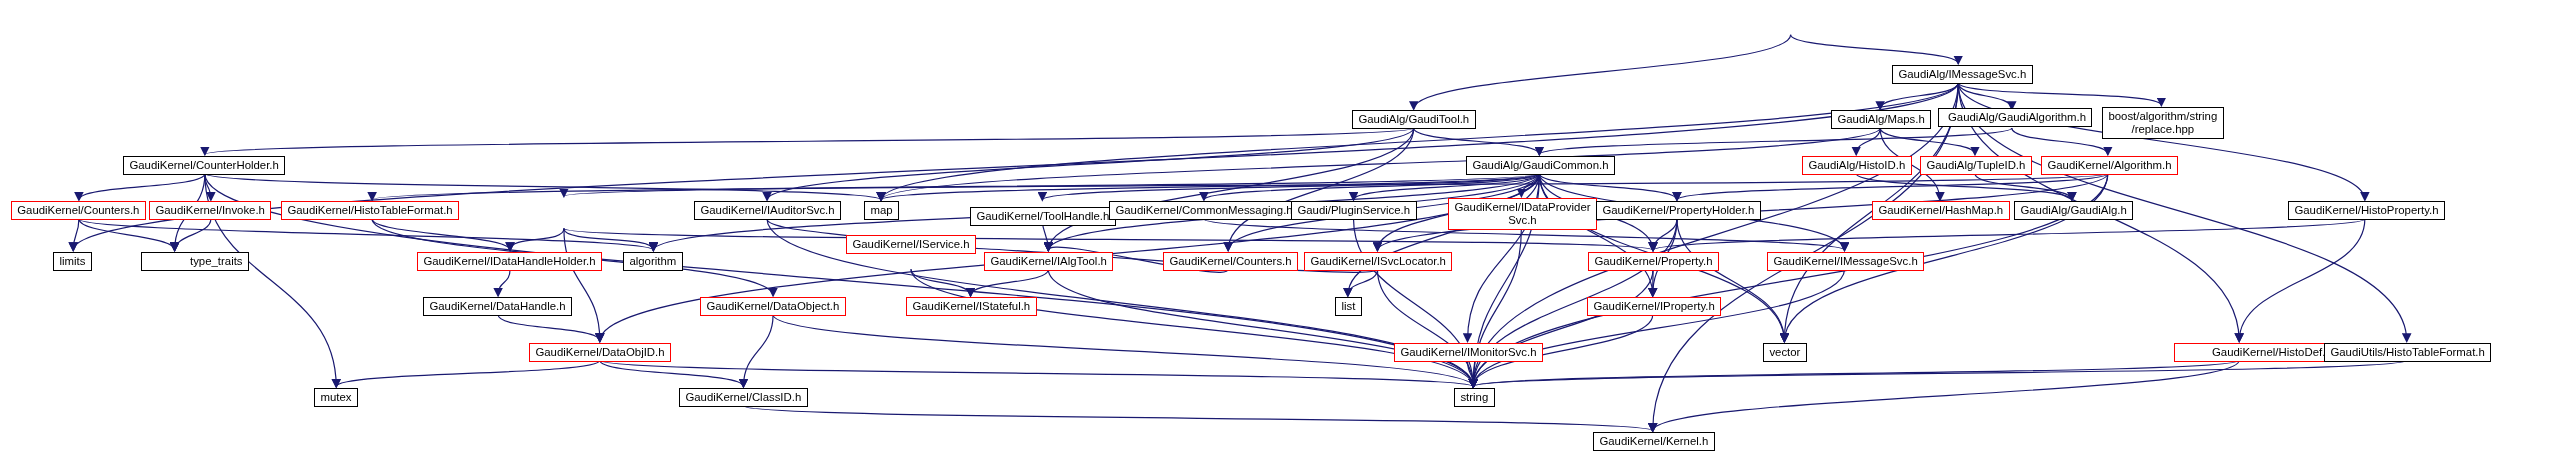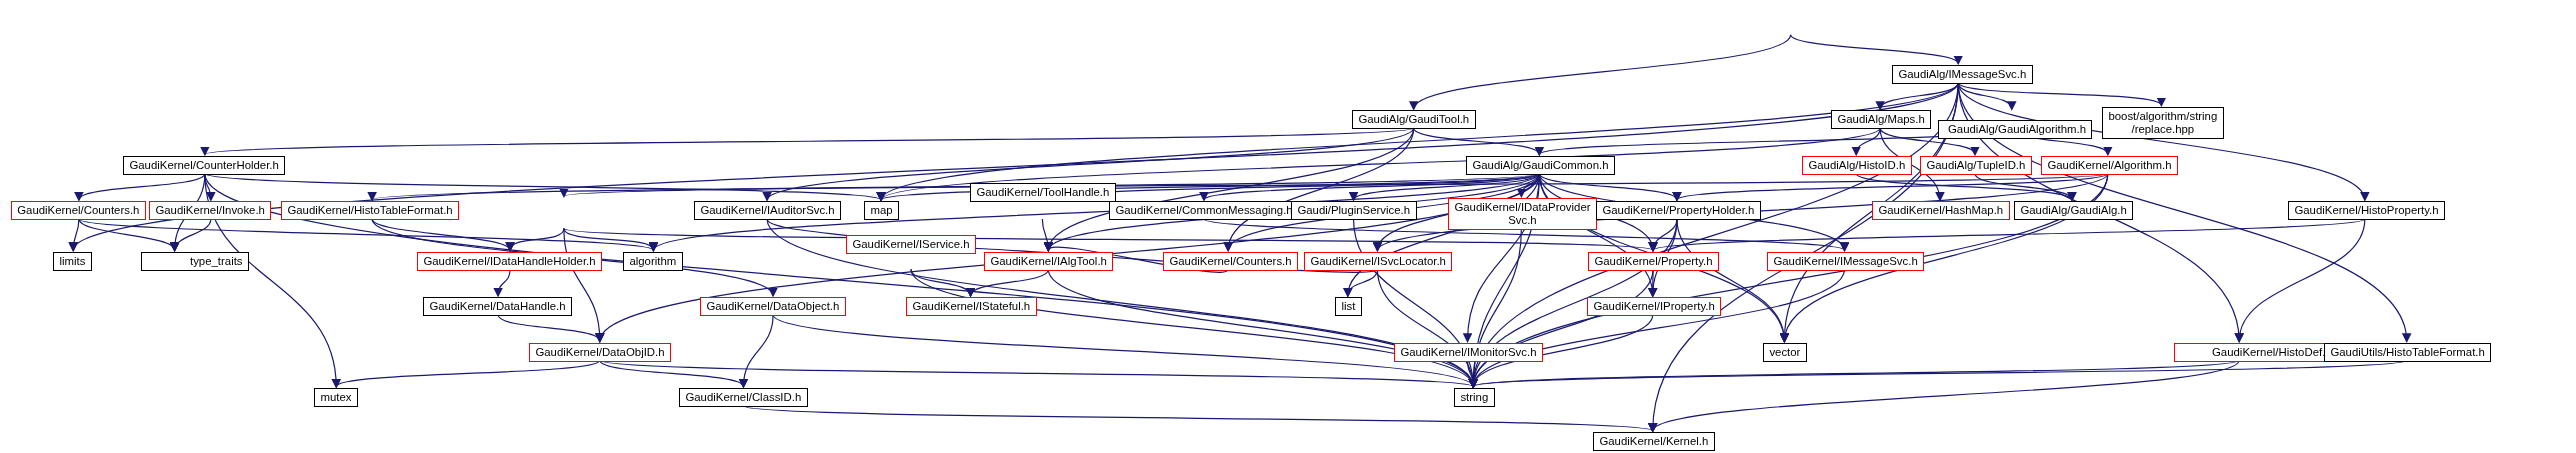--- a/index.html
+++ b/index.html
@@ -146,34 +146,34 @@
       <path d="M 2450.5 602 C 2450.5 628, 2460 620, 2460 646" fill="none" stroke="#191970" stroke-width="2" marker-end="url(#arrowhead)"></path>
       <path d="M 3950 366 C 3950 392, 2760.5 392, 2760.5 418" fill="none" stroke="#191970" stroke-width="2" marker-end="url(#arrowhead)"></path>
       <path d="M 3950 366 C 3950 468, 3740 468, 3740 570" fill="none" stroke="#191970" stroke-width="2" marker-end="url(#arrowhead)"></path>
       <path d="M 3740 602 C 3740 661, 2760 661, 2760 720" fill="none" stroke="#191970" stroke-width="2" marker-end="url(#arrowhead)"></path>
       <path d="M 3740 602 C 3740 628, 2460 620, 2460 646" fill="none" stroke="#191970" stroke-width="2" marker-end="url(#arrowhead)"></path>
       <path d="M 4020 602 C 4020 628, 2460 620, 2460 646" fill="none" stroke="#191970" stroke-width="2" marker-end="url(#arrowhead)"></path>
     </svg>
     <div class="node default" style="top: 65px; left: 1892px;"><span>GaudiAlg/IMessageSvc.h</span></div>
     <div class="node default" style="top: 110px; left: 1352px;"><span>GaudiAlg/GaudiTool.h</span></div>
     <div class="node default" style="top: 110px; left: 1831px;"><span>GaudiAlg/Maps.h</span></div>
-    <div class="node default" style="top: 120px; left: 1938px; padding-left: 9px;"><span>GaudiAlg/GaudiAlgorithm.h</span></div>
+    <div class="node default" style="top: 108px; left: 1938px; padding-left: 9px;"><span>GaudiAlg/GaudiAlgorithm.h</span></div>
     <div class="node default" style="top: 107px; left: 2102px;"><span>boost/algorithm/string
 /replace.hpp</span></div>
     <div class="node default" style="top: 156px; left: 123px;"><span>GaudiKernel/CounterHolder.h</span></div>
     <div class="node default" style="top: 156px; left: 1466px;"><span>GaudiAlg/GaudiCommon.h</span></div>
     <div class="node red" style="top: 156px; left: 1802px;"><span>GaudiAlg/HistoID.h</span></div>
     <div class="node red" style="top: 156px; left: 1920px;"><span>GaudiAlg/TupleID.h</span></div>
     <div class="node red" style="top: 156px; left: 2041px;"><span>GaudiKernel/Algorithm.h</span></div>
     <div class="node red" style="top: 201px; left: 10.8px;"><span>GaudiKernel/Counters.h</span></div>
     <div class="node red" style="top: 201px; left: 149px;"><span>GaudiKernel/Invoke.h</span></div>
     <div class="node red" style="top: 201px; left: 281px;"><span>GaudiKernel/HistoTableFormat.h</span></div>
     <div class="node default" style="top: 201px; left: 694px;"><span>GaudiKernel/IAuditorSvc.h</span></div>
     <div class="node default" style="top: 201px; left: 864px;"><span>map</span></div>
-    <div class="node default" style="top: 183px; left: 970px;"><span>GaudiKernel/ToolHandle.h</span></div>
+    <div class="node default" style="top: 207px; left: 970px;"><span>GaudiKernel/ToolHandle.h</span></div>
     <div class="node default" style="top: 201px; left: 1109px;"><span>GaudiKernel/CommonMessaging.h</span></div>
     <div class="node default" style="top: 201px; left: 1291px;"><span>Gaudi/PluginService.h</span></div>
     <div class="node red" style="top: 198px; left: 1448px;"><span>GaudiKernel/IDataProvider
 Svc.h</span></div>
     <div class="node default" style="top: 201px; left: 1596px;"><span>GaudiKernel/PropertyHolder.h</span></div>
     <div class="node red" style="top: 201px; left: 1872px;"><span>GaudiKernel/HashMap.h</span></div>
     <div class="node default" style="top: 201px; left: 2014px;"><span>GaudiAlg/GaudiAlg.h</span></div>
     <div class="node default" style="top: 201px; left: 2288px;"><span>GaudiKernel/HistoProperty.h</span></div>
     <div class="node default" style="top: 252px; left: 53px;"><span>limits</span></div>
     <div class="node default" style="top: 252px; left: 141px; padding-left: 48px;"><span>type_traits</span></div>

